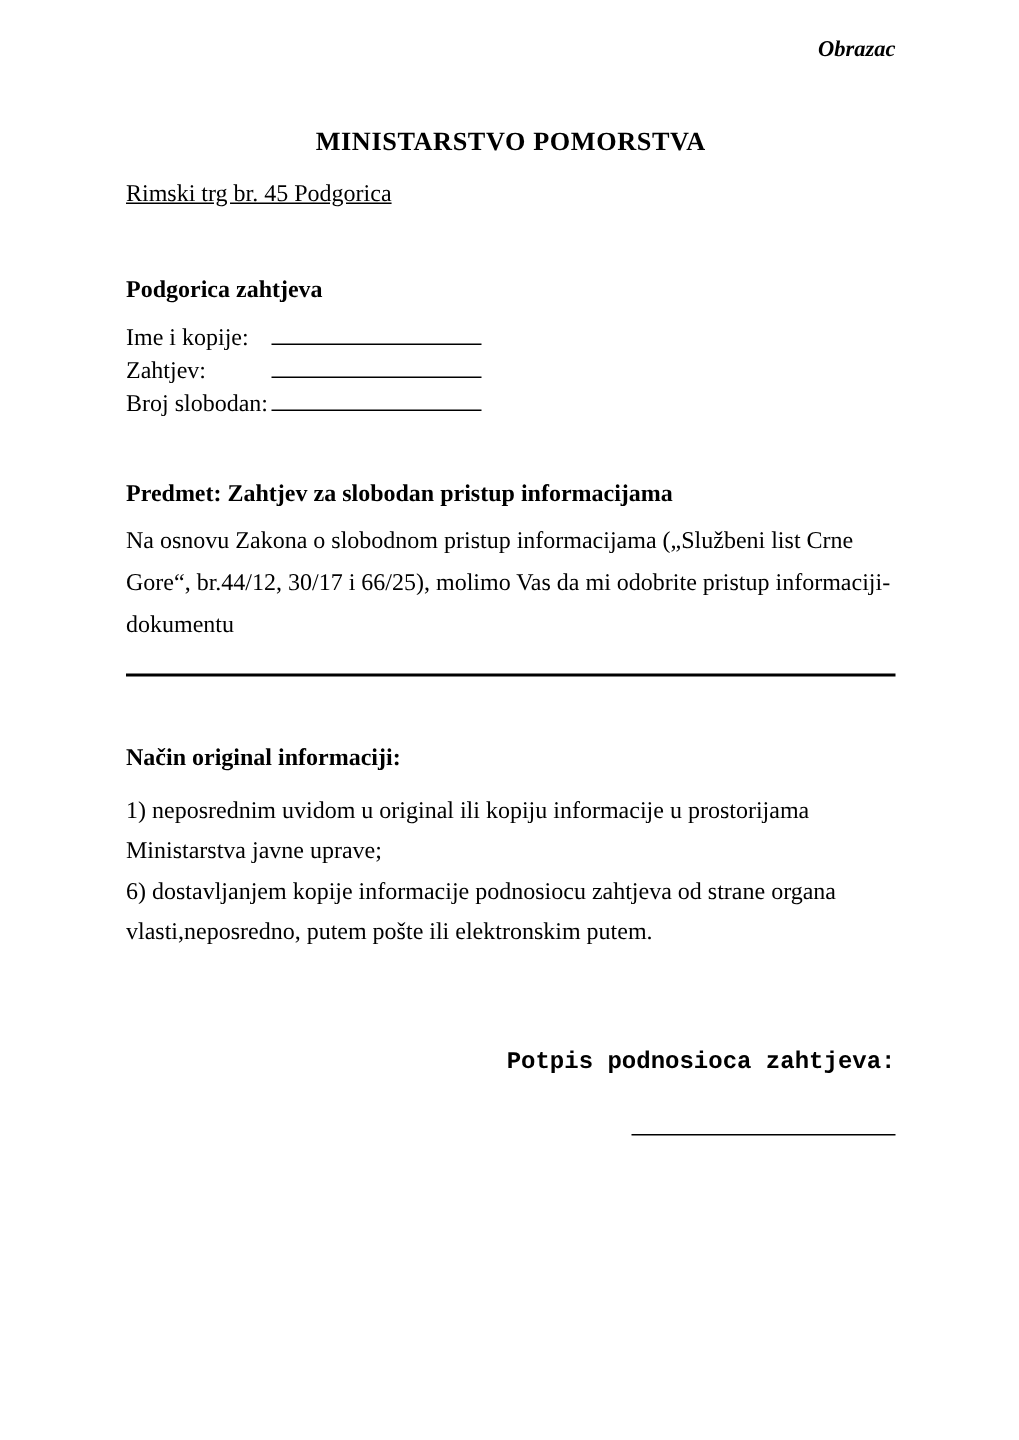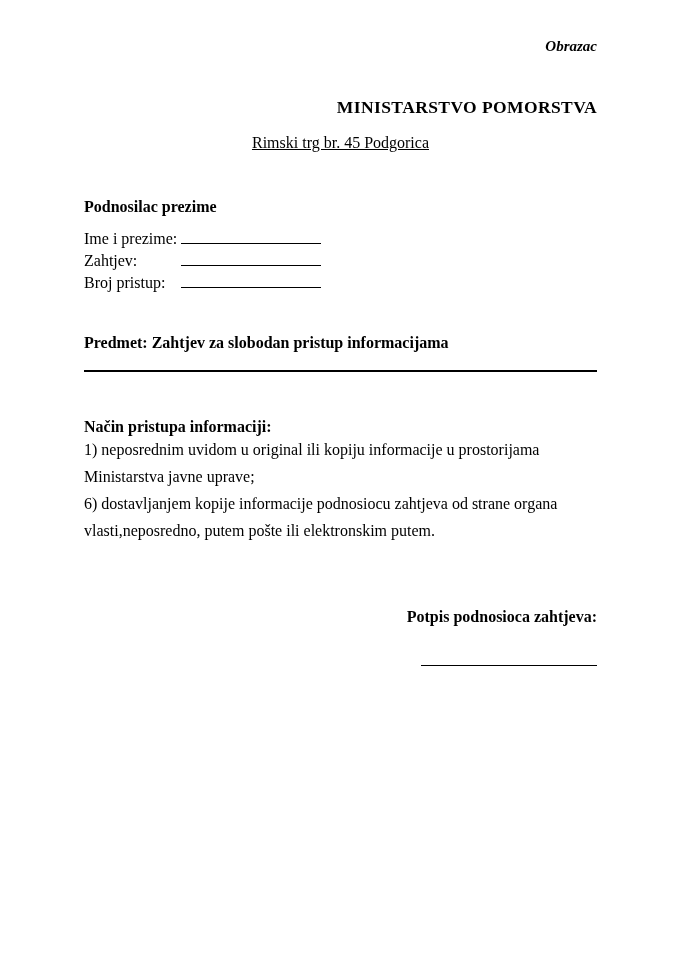--- a/index.html
+++ b/index.html
@@ -1,43 +1,43 @@
 <!DOCTYPE html>
 <html><head>
 <meta charset="utf-8">
 <style>
   * { margin: 0; padding: 0; box-sizing: border-box; }
   html, body { background: #ffffff; }
   .page {
     width: 679px;
     height: 960px;
     margin: 0 auto;
-    padding: 38px 82px 0 84px;
+    padding: 25px 82px 0 84px;
     background: #ffffff;
     color: #000000;
     font-family: "Liberation Serif", serif;
     font-size: 16px;
     overflow: hidden;
   }
   .form-tag {
     text-align: right;
     font-weight: bold;
     font-style: italic;
     font-size: 15px;
   }
   .title {
     margin-top: 42px;
-    text-align: right;
+    text-align: center;
     font-size: 17.5px;
     font-weight: bold;
     letter-spacing: 0.4px;
   }
   .address {
     margin-top: 16px;
-    text-align: center;
+    text-align: left;
     text-decoration: underline;
   }
   .applicant-heading { margin-top: 46px; font-weight: bold; }
   .fields { margin-top: 12px; }
   .field { height: 22px; line-height: 22px; white-space: nowrap; }
   .field-label { display: inline-block; min-width: 97px; }
   .fill-line {
     display: inline-block;
     width: 140px;
     height: 13px;
@@ -46,64 +46,65 @@
   }
   .subject-heading { margin-top: 40px; font-weight: bold; }
   .intro { margin-top: 8px; line-height: 28px; }
   .separator {
     margin-top: 18px;
     border: none;
     border-top: 2px solid #000;
     height: 0;
   }
   .access-heading { margin-top: 46px; font-weight: bold; }
-  .options { }
+  .options { margin-top: 12px; }
   .option { line-height: 27px; }
   .option.justify { text-align: justify; }
   .signature { margin-top: 64px; text-align: right; }
-  .signature-label { font-weight: bold; }
+  .signature-label { font-weight: bold; font-family: Liberation Mono, monospace; }
   .signature-line {
     display: inline-block;
     width: 176px;
     height: 14px;
     border-bottom: 1.5px solid #000;
     margin-top: 26px;
   }
 </style>
 </head>
 <body>
 
 <div class="page">
 
   <div class="form-tag">Obrazac</div>
 
   <div class="title">MINISTARSTVO POMORSTVA</div>
 
   <div class="address">Rimski trg br. 45 Podgorica</div>
 
-  <div class="applicant-heading">Podnosilac prezime</div>
+  <div class="applicant-heading">Podgorica zahtjeva</div>
 
   <div class="fields">
     <div class="field">
-      <span class="field-label">Ime i prezime:</span><span class="fill-line"></span>
+      <span class="field-label">Ime i kopije:</span><span class="fill-line"></span>
     </div>
     <div class="field">
       <span class="field-label">Zahtjev:</span><span class="fill-line"></span>
     </div>
     <div class="field">
-      <span class="field-label">Broj pristup:</span><span class="fill-line"></span>
+      <span class="field-label">Broj slobodan:</span><span class="fill-line"></span>
     </div>
   </div>
 
   <div class="subject-heading">Predmet: Zahtjev za slobodan pristup informacijama</div>
 
+  <p class="intro">Na osnovu Zakona o slobodnom pristup informacijama („Službeni list Crne Gore“, br.44/12, 30/17 i 66/25), molimo Vas da mi odobrite pristup informaciji-dokumentu</p>
 
   <hr class="separator">
 
-  <div class="access-heading">Način pristupa informaciji:</div>
+  <div class="access-heading">Način original informaciji:</div>
 
   <div class="options">
     <p class="option">1) neposrednim uvidom u original ili kopiju informacije u prostorijama Ministarstva javne uprave;</p>
     <p class="option">6) dostavljanjem kopije informacije podnosiocu zahtjeva od strane organa vlasti,neposredno, putem pošte ili elektronskim putem.</p>
   </div>
 
   <div class="signature">
     <div class="signature-label">Potpis podnosioca zahtjeva:</div>
     <span class="signature-line"></span>
   </div>

